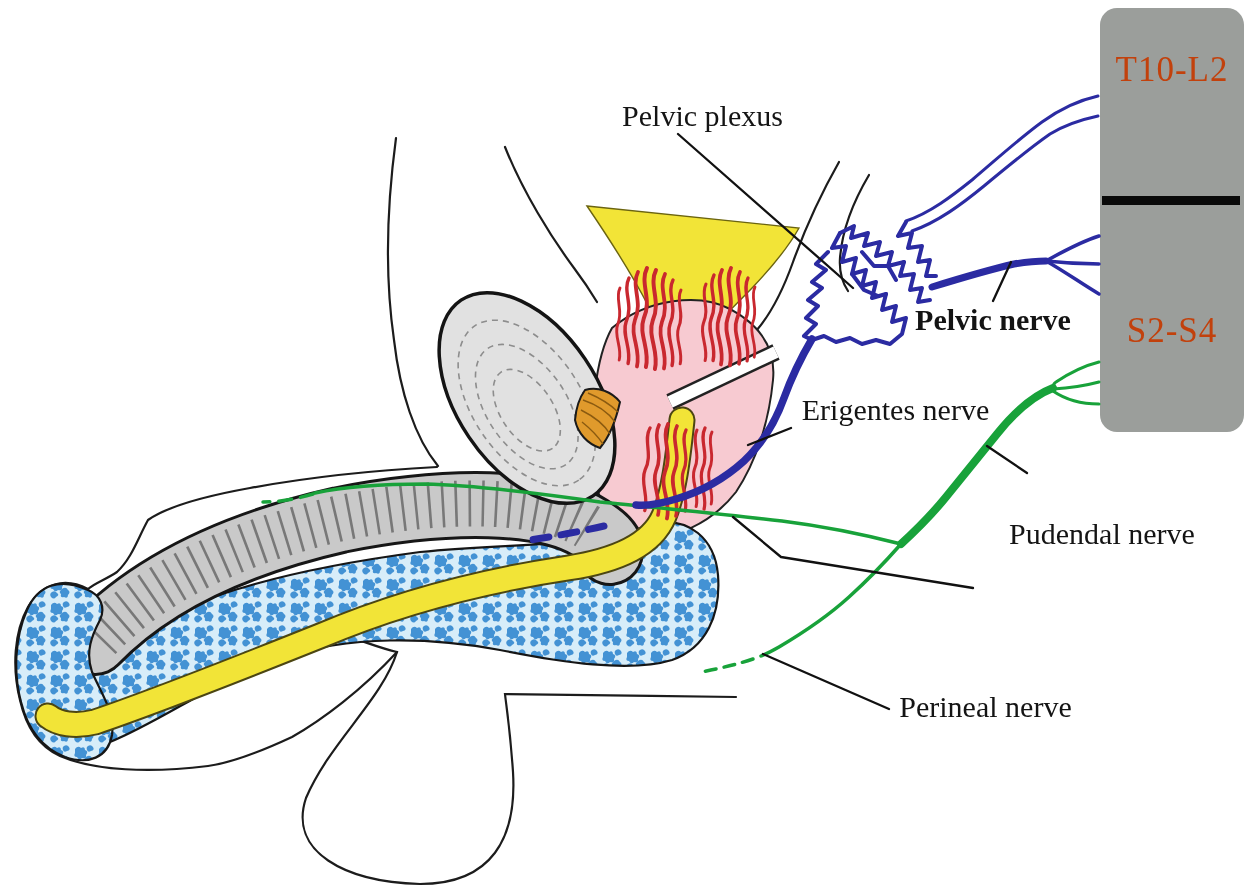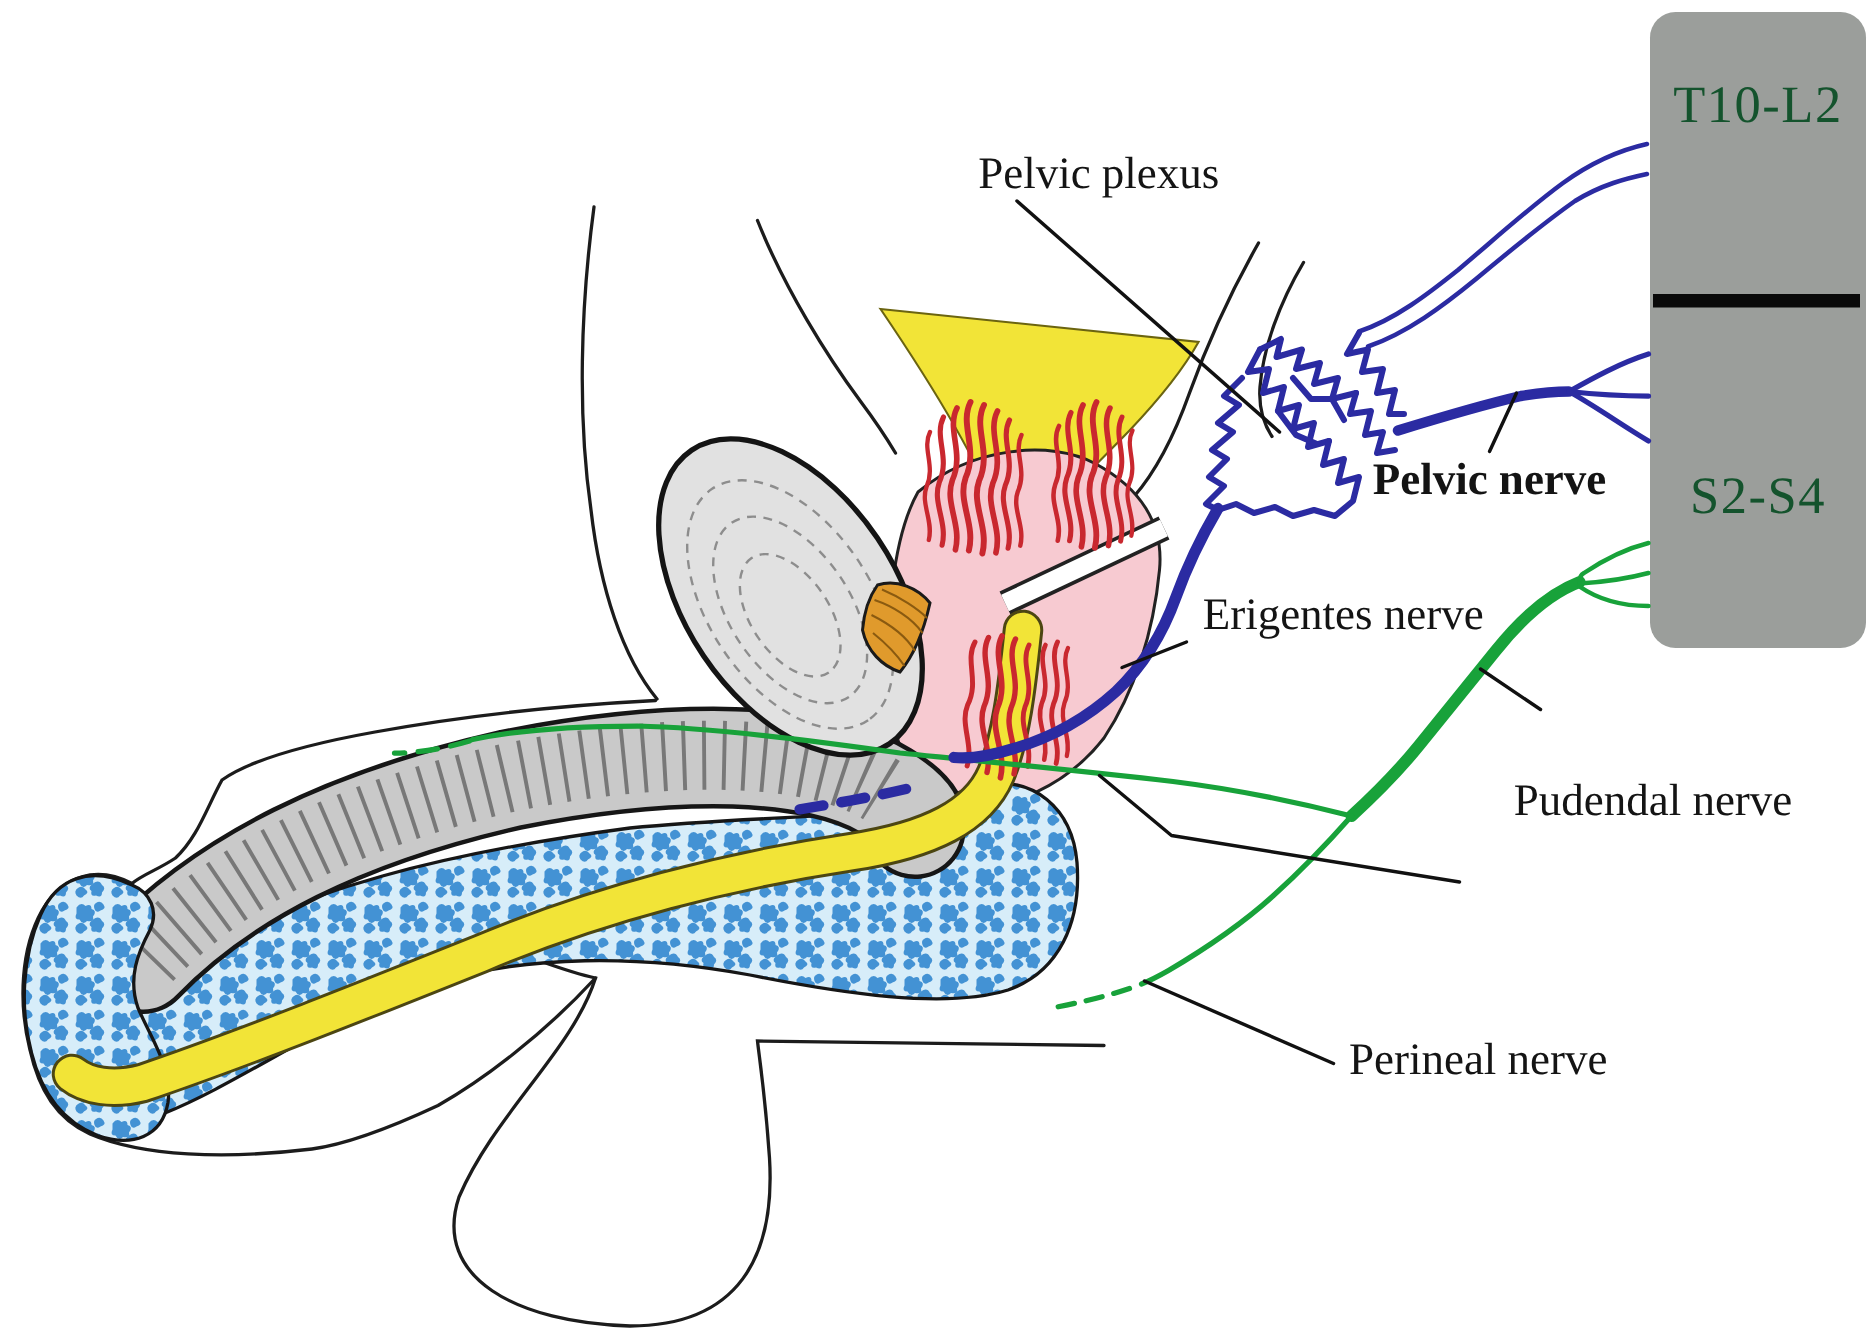--- a/index.html
+++ b/index.html
@@ -2,21 +2,21 @@
 <html><head>
 <meta charset="utf-8">
 <style>
   html,body{margin:0;padding:0;background:#ffffff;}
   #stage{position:relative;width:1250px;height:891px;background:#ffffff;overflow:hidden;
          font-family:"Liberation Serif", serif;}
   #stage svg{position:absolute;left:0;top:0;}
   .lbl{position:absolute;color:#141414;font-size:30px;line-height:34px;text-align:center;
        font-family:"Liberation Serif", serif;white-space:nowrap;}
   .lbl.two{white-space:normal;line-height:37px;}
-  .cordlbl{position:absolute;color:#14532d;font-size:35px;text-align:center;
+  .cordlbl{position:absolute;color:#c2410c;font-size:35px;text-align:center;
            font-family:"Liberation Serif", serif;letter-spacing:1px;}
 </style>
 </head>
 <body>
 
 <div id="stage">
 
 <svg width="1250" height="891" viewBox="0 0 1250 891">
   <defs>
     <pattern id="speck" width="24" height="24" patternUnits="userSpaceOnUse">
@@ -140,21 +140,21 @@
   <g stroke="#111111" stroke-width="2.3" fill="none" stroke-linecap="round" stroke-linejoin="round">
     <path d="M678,134 L853,288"></path>
     <path d="M1011,262 L993,301"></path>
     <path d="M791,428 L748,445"></path>
     <path d="M987,446 L1027,473"></path>
     <path d="M733,517 L781,557 L973,588"></path>
     <path d="M763,654 L889,709"></path>
   </g>
 </svg>
 
-<div class="lbl" style="left:615px;top:99px;width:175px;margin-left:30px;">Pelvic plexus</div>
+<div class="lbl" style="left:615px;top:99px;width:175px;">Pelvic plexus</div>
 <div class="lbl" style="left:908px;top:303px;width:170px;font-weight:bold;">Pelvic nerve</div>
 <div class="lbl" style="left:783px;top:393px;width:225px;">Erigentes nerve</div>
 <div class="lbl" style="left:1002px;top:472px;width:200px;margin-top:45px;">Pudendal nerve</div>
 <div class="lbl" style="left:888px;top:690px;width:195px;text-align:center;">Perineal nerve</div>
 
 <div class="cordlbl" style="left:1100px;top:50px;width:144px;">T10-L2</div>
 <div class="cordlbl" style="left:1100px;top:295px;width:144px;margin-top:16px;">S2-S4</div>
 
 </div>
 

